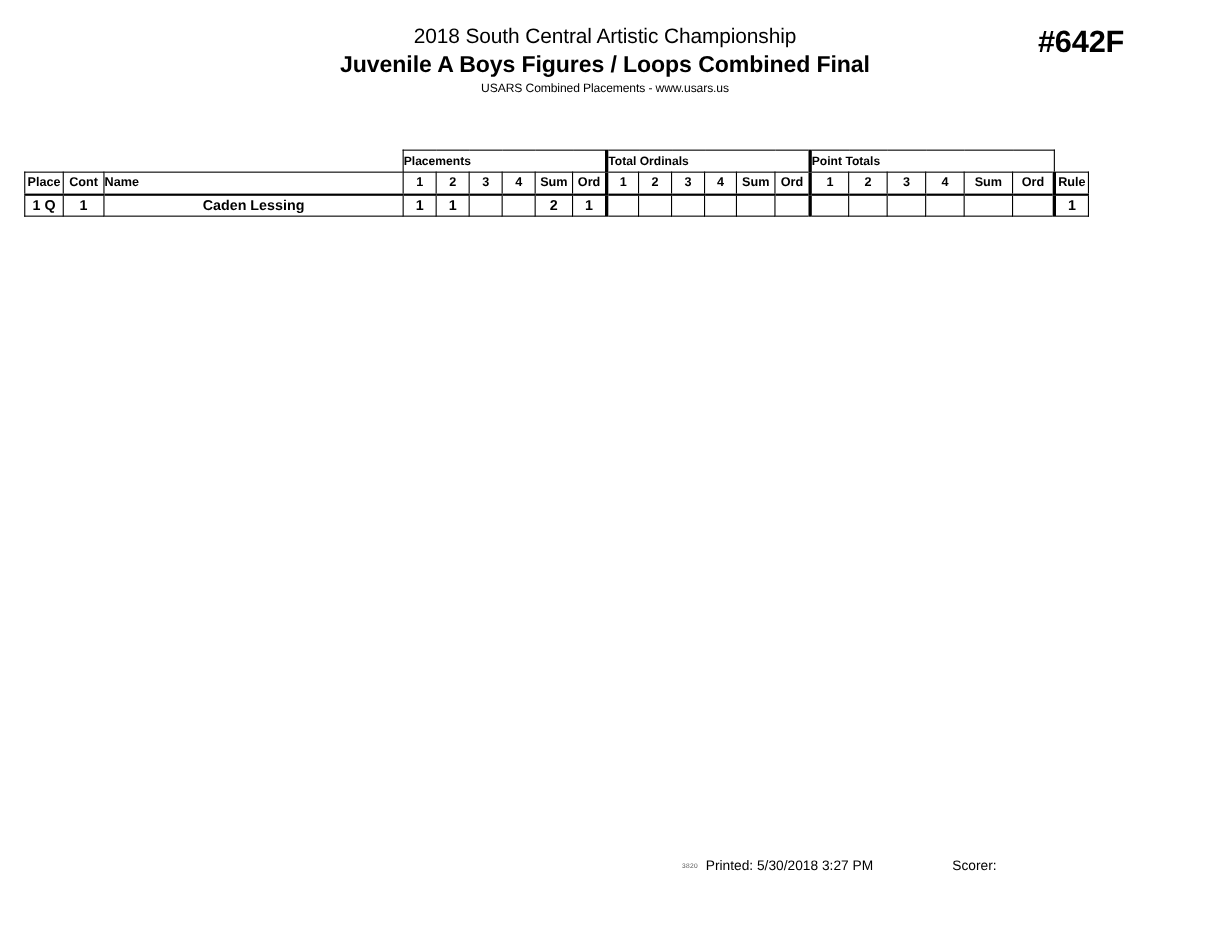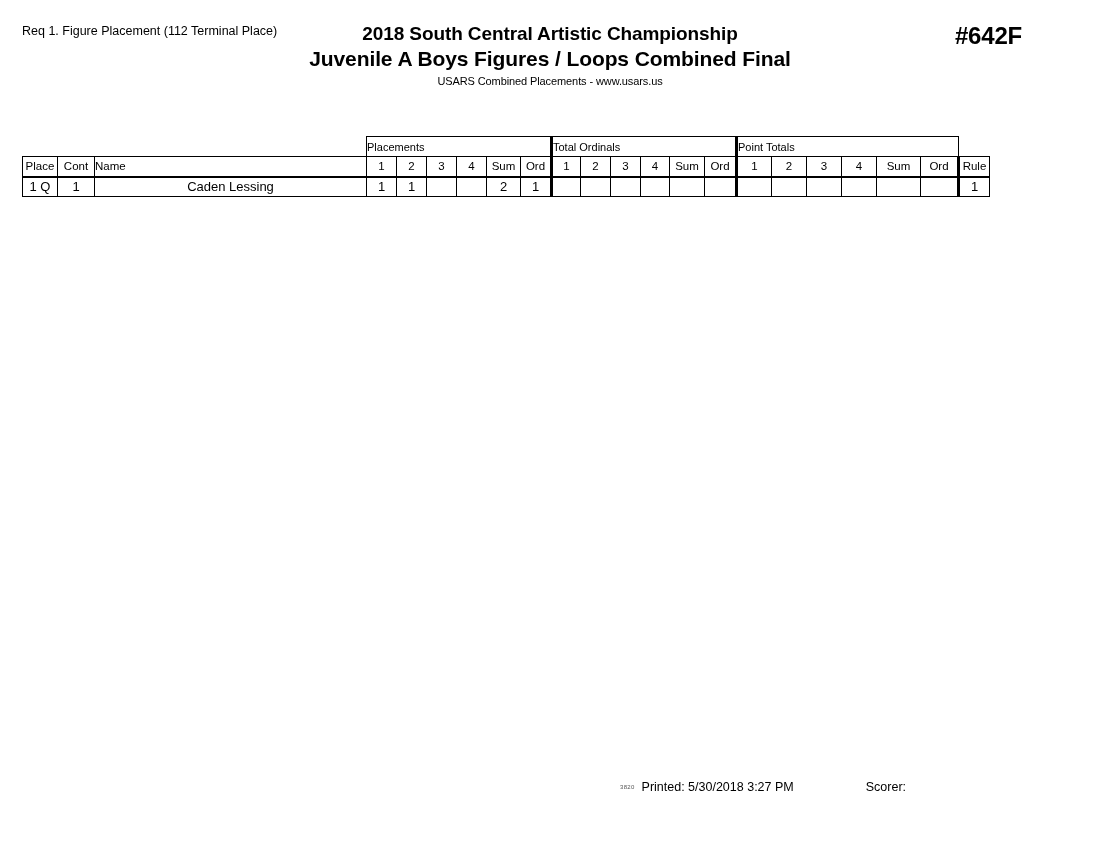--- a/index.html
+++ b/index.html
@@ -25,37 +25,37 @@
     line-height: 17px;
     white-space: nowrap;
   }
   .req-line { display: block; }
 
   
   #event-number {
     position: absolute;
     right: 78px;
     top: 22px;
-    font-size: 24px;
+    font-size: 28px;
     font-weight: bold;
     letter-spacing: -0.2px;
     white-space: nowrap;
   }
 
   
   #title-block {
     position: absolute;
     left: 0;
     right: 0;
     top: 22px;
     text-align: center;
   }
   #meet-title {
     font-size: 19px;
-    font-weight: bold;
+    font-weight: normal;
     line-height: 24px;
     letter-spacing: -0.1px;
   }
   #venue-line {
     font-size: 15px;
     line-height: 21px;
     letter-spacing: -0.1px;
   }
   #event-title {
     font-size: 21px;
@@ -74,21 +74,21 @@
     position: absolute;
     left: 22px;
     top: 136px;
     border-collapse: collapse;
     font-size: 11.5px;
     table-layout: fixed;
   }
   #results-table td, #results-table th {
     padding: 0;
     margin: 0;
-    font-weight: normal;
+    font-weight: bold;
     vertical-align: middle;
     height: 20px;
     box-sizing: border-box;
   }
 
   
   .grp-blank { border: none; }
   .grp-cell {
     border: 1px solid #000;
     text-align: left;
@@ -141,21 +141,20 @@
     letter-spacing: 0.3px;
     color: #555;
   }
   #printed-text { margin-left: 7px; }
   #scorer-label { margin-left: 72px; }
 </style>
 </head>
 <body>
 
 <div id="req-block">
-  <span class="req-line">Req  1.  Figure Placement (112 Terminal Place)</span>
 </div>
 
 <div id="event-number">#642F</div>
 
 <div id="title-block">
   <div id="meet-title">2018 South Central Artistic Championship</div>
   <div id="event-title">Juvenile A Boys Figures / Loops Combined Final</div>
   <div id="subtitle-line">USARS Combined Placements - www.usars.us</div>
 </div>
 

